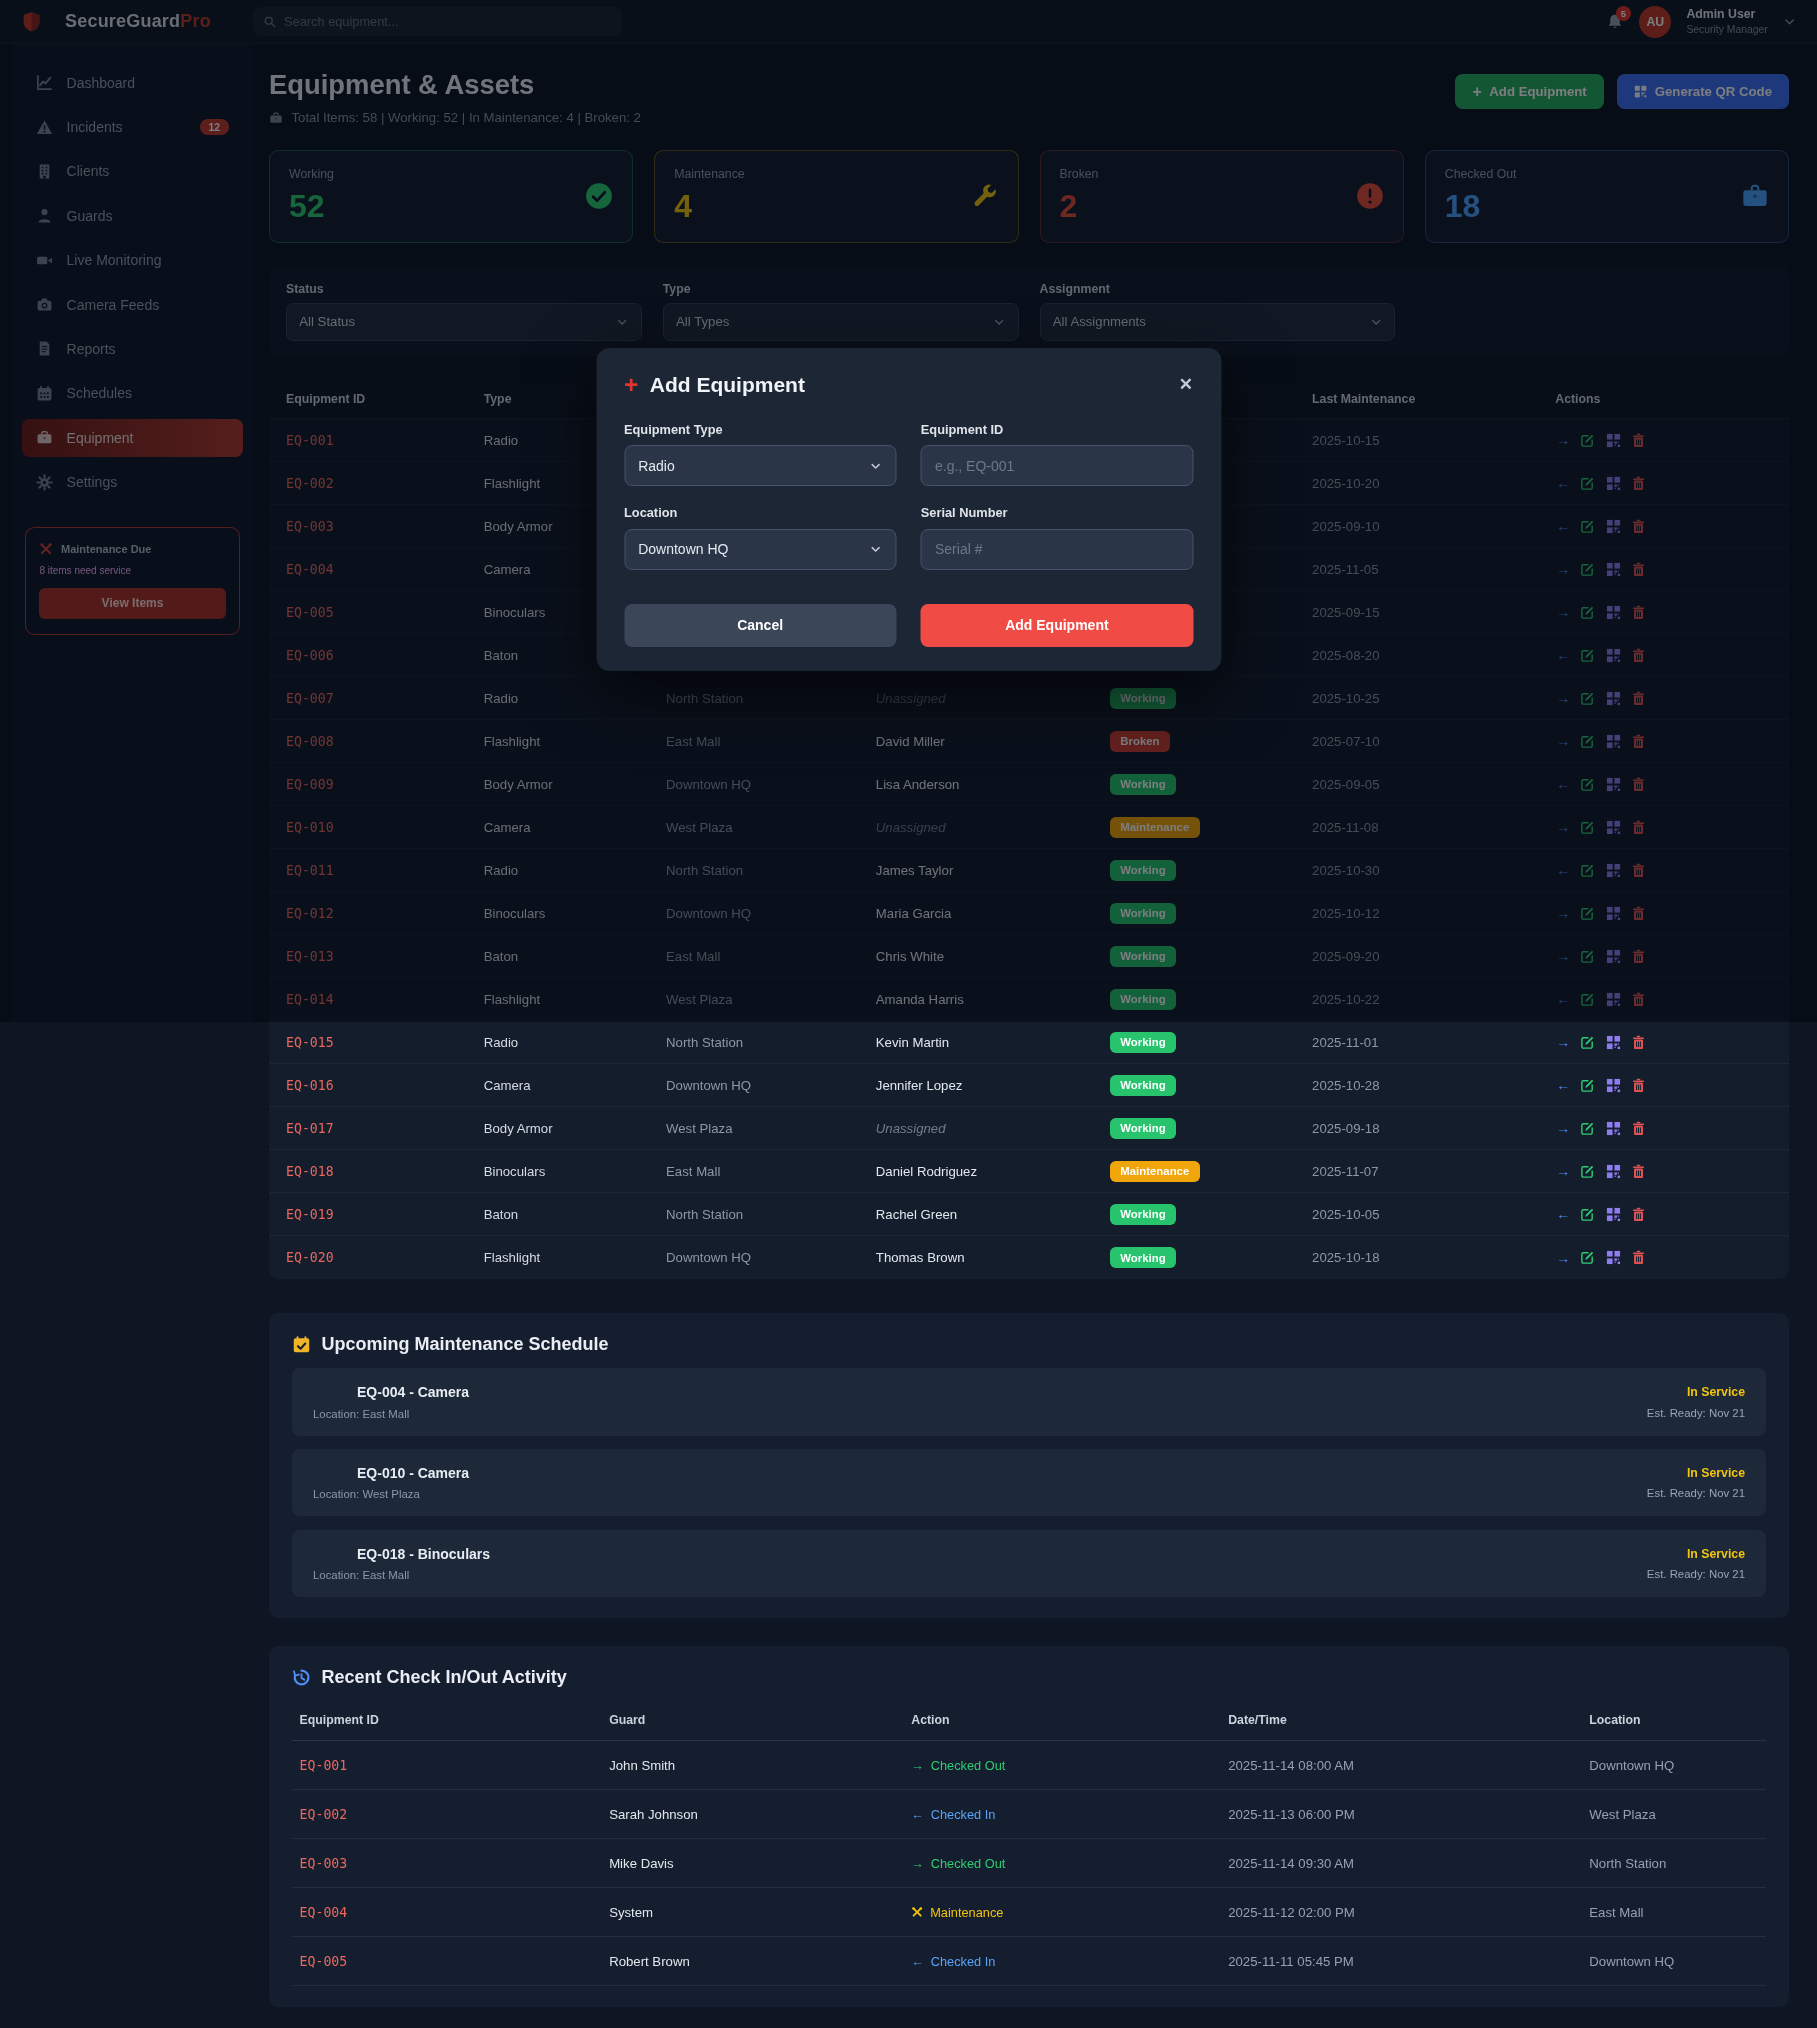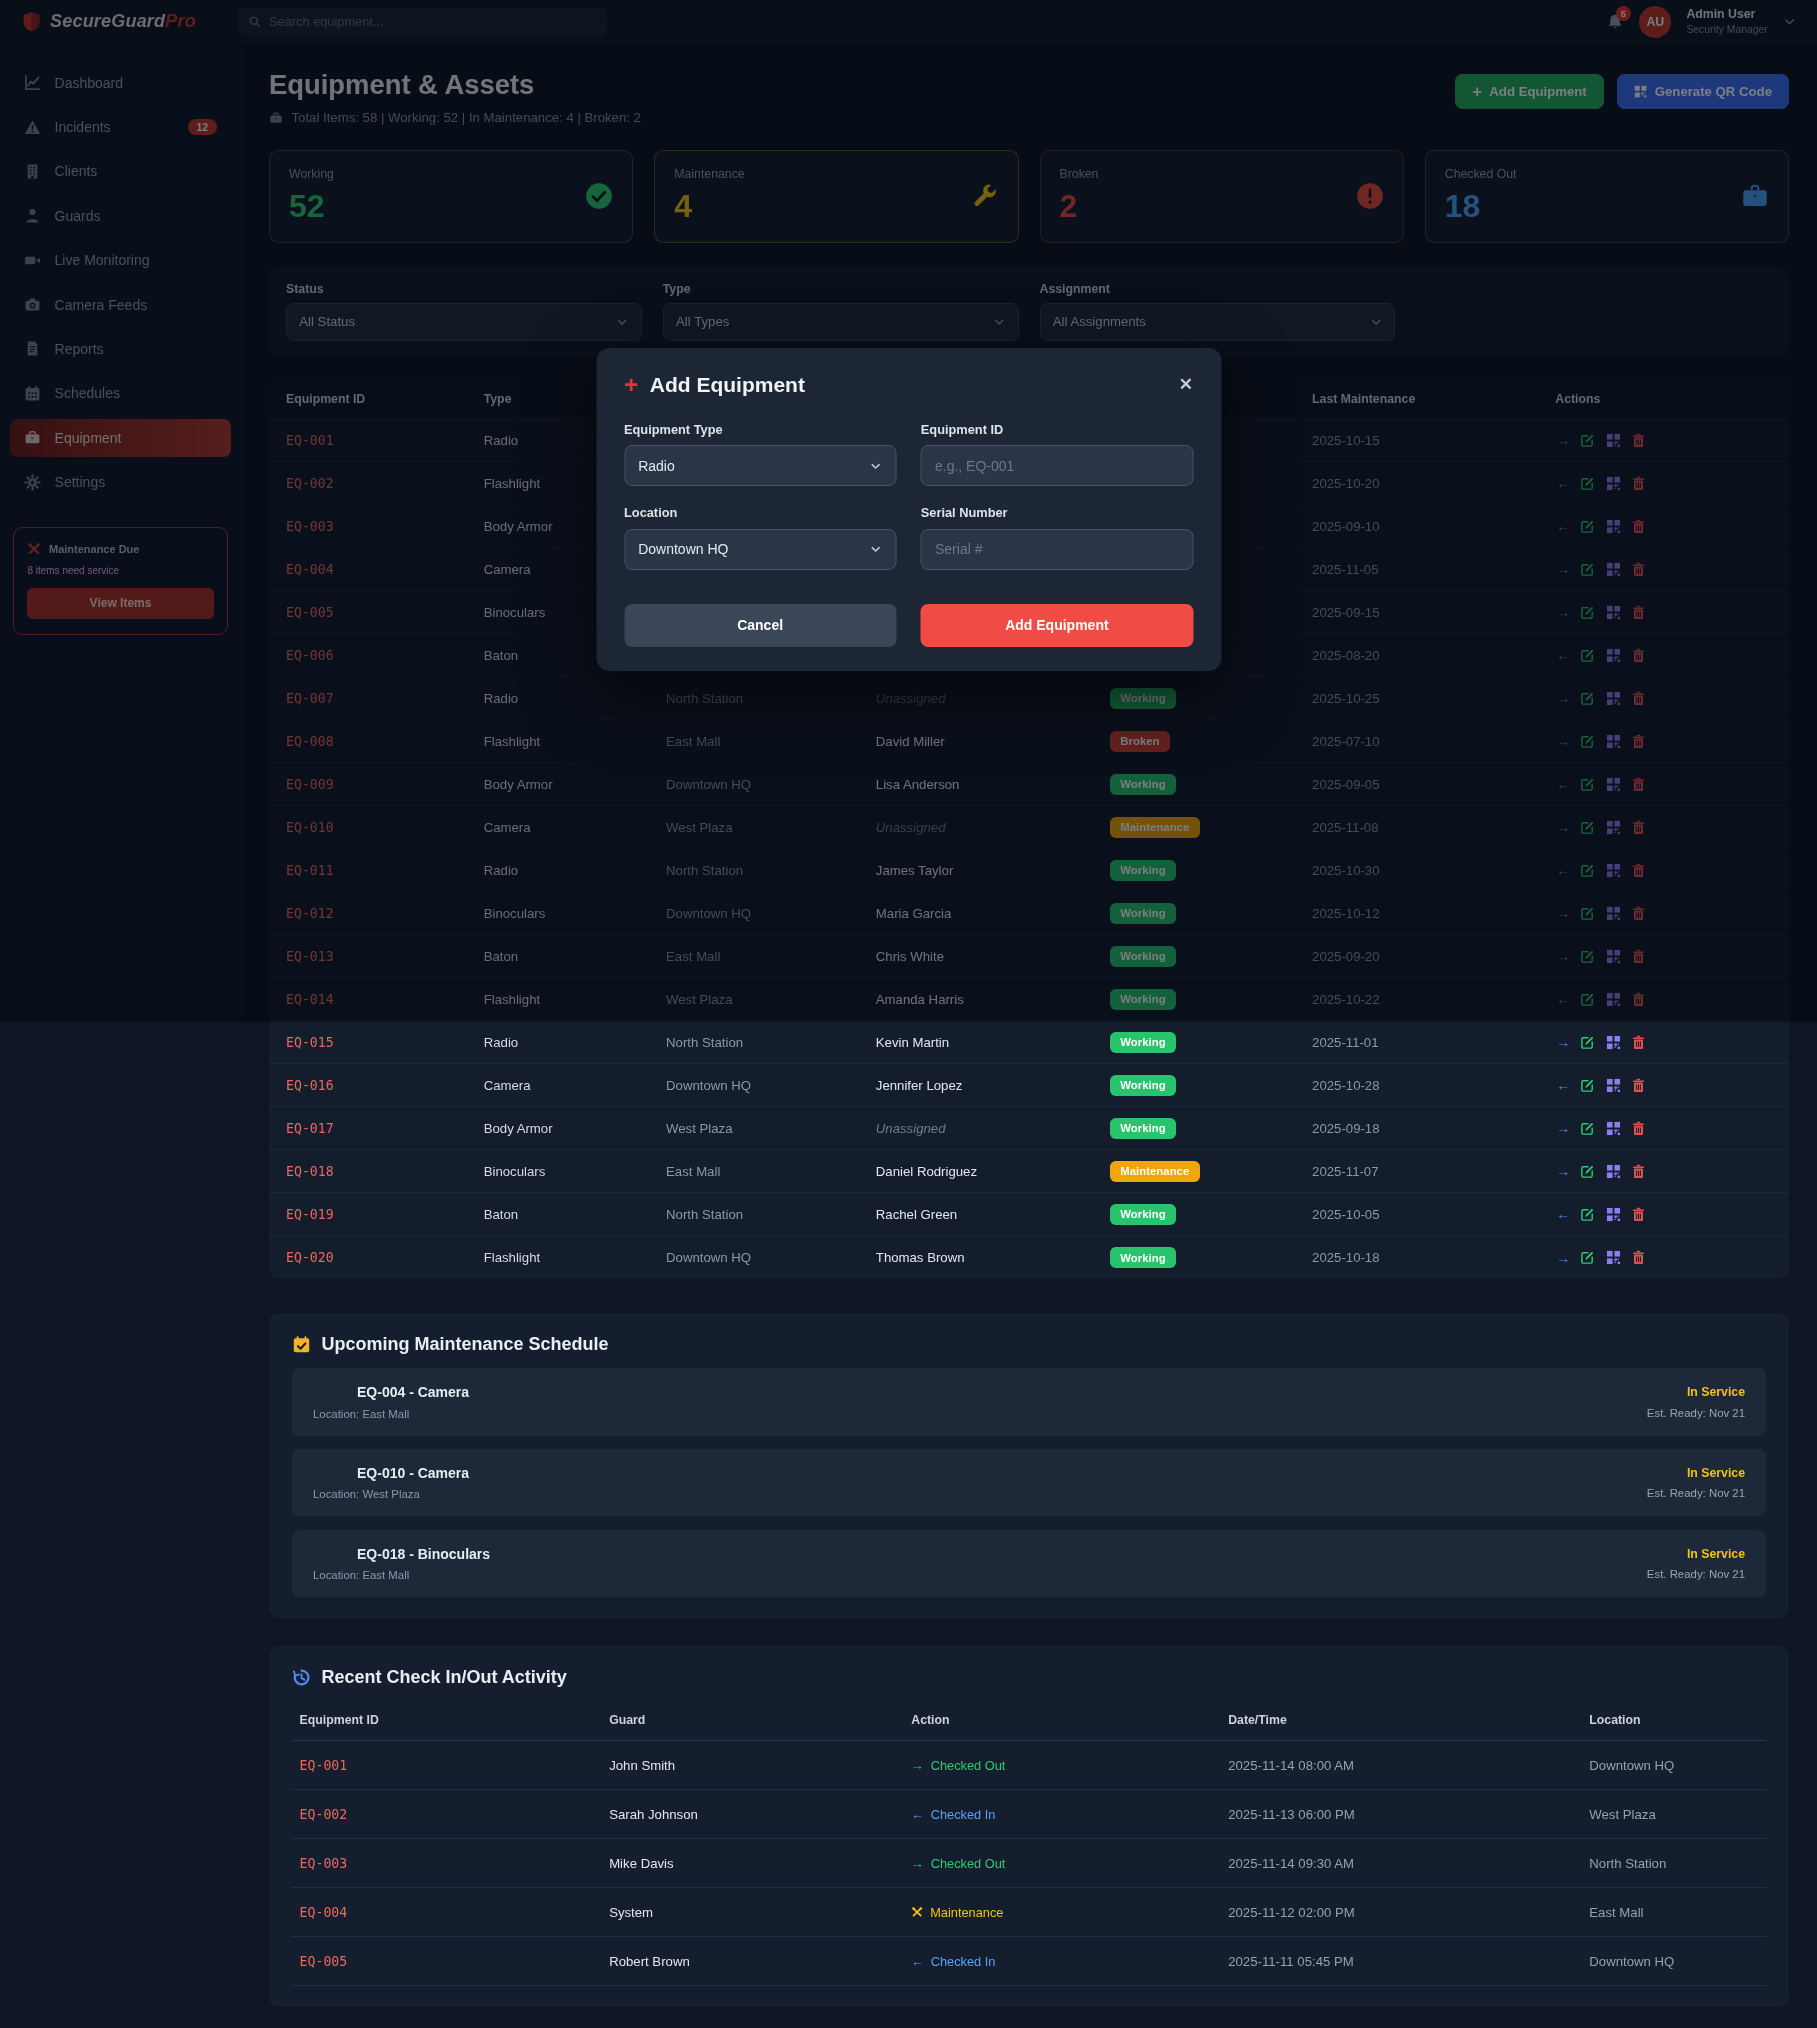--- a/index.html
+++ b/index.html
@@ -3,21 +3,21 @@
 <meta charset="utf-8">
 <style>
   * { margin:0; padding:0; box-sizing:border-box; }
   html,body { background:#0e1624; }
   body { width:1817px; min-height:2028px; position:relative;
          font-family:"Liberation Sans", sans-serif; color:#d7dce4; }
 
   
   .topbar { height:44px; background:#111927; display:flex; align-items:center;
             padding:0 21px; border-bottom:0.9px solid #1b2433; position:relative; z-index:10; }
-  .brand { display:flex; align-items:center; gap:8px;font-style:italic; }
+  .brand { display:flex; align-items:center; gap:23px; }
   .brand-icon svg { width:21px; height:21px; display:block; }
   .brand-text { font-size:18px; font-weight:bold; color:#d9dee6; letter-spacing:0.2px; }
   .brand-text .accent { color:#c0392b; }
   .searchbox { margin-left:42px; width:369px; height:29px; background:#1c2533;
                border-radius:7.6px; display:flex; align-items:center; padding:0 10.4px; gap:7.6px; }
   .searchbox .ic { color:#6b7687; display:flex; } .searchbox .ic svg{ width:13.2px;height:13.2px; }
   .searchbox input { flex:1; background:transparent; border:none; outline:none;
                      color:#cfd6e0; font-size:12.8px; font-family:inherit; }
   .searchbox input::placeholder { color:#657182; }
   .top-right { margin-left:auto; display:flex; align-items:center; gap:15px; }
@@ -27,21 +27,21 @@
                 background:#e3342f; border-radius:7.6px; color:#fff; font-size:9.5px; font-weight:bold;
                 display:flex; align-items:center; justify-content:center; padding:0 3.8px; }
   .avatar { width:32px; height:32px; border-radius:50%; background:#c0392b; color:#fff;
             font-size:12.3px; font-weight:bold; display:flex; align-items:center; justify-content:center; }
   .user-meta { line-height:1.25; }
   .user-name { font-size:12.3px; font-weight:bold; color:#e4e9f0; }
   .user-role { font-size:10.4px; color:#8b95a5; }
   .chev { color:#8b95a5; display:flex; } .chev svg{ width:13.2px; height:13.2px; }
 
   
-  .sidebar { position:absolute; top:44px; left:0; width:241px; height:978px;
+  .sidebar { position:absolute; top:44px; left:12px; width:241px; height:978px;
              background:#10192a; padding-top:13.2px; z-index:5; }
   .side-item { display:flex; align-items:center; gap:13.2px; margin:6.6px 10.4px; padding:10.4px 14px;
                border-radius:7.6px; color:#97a1b0; font-size:14px; cursor:pointer; }
   .side-item .ic { display:flex; color:#7d8796; } .side-item .ic svg { width:17px; height:17px; }
   .side-item.active { background:linear-gradient(90deg,#6f1d1a,#b03a2e); color:#ecdeda; }
   .side-item.active .ic { color:#e6cdc8; }
   .side-badge { margin-left:auto; background:#c23b2e; color:#fff; font-size:10.4px; font-weight:bold;
                 padding:2.8px 8.5px; border-radius:9.5px; }
   .side-alert { margin:26.5px 13.2px 0; border:0.9px solid #b33a2e; border-radius:9.5px; padding:13.2px 13.2px 15px; }
   .sa-head { display:flex; align-items:center; gap:7.6px; font-size:11px; font-weight:bold; color:#b7bec9; }

